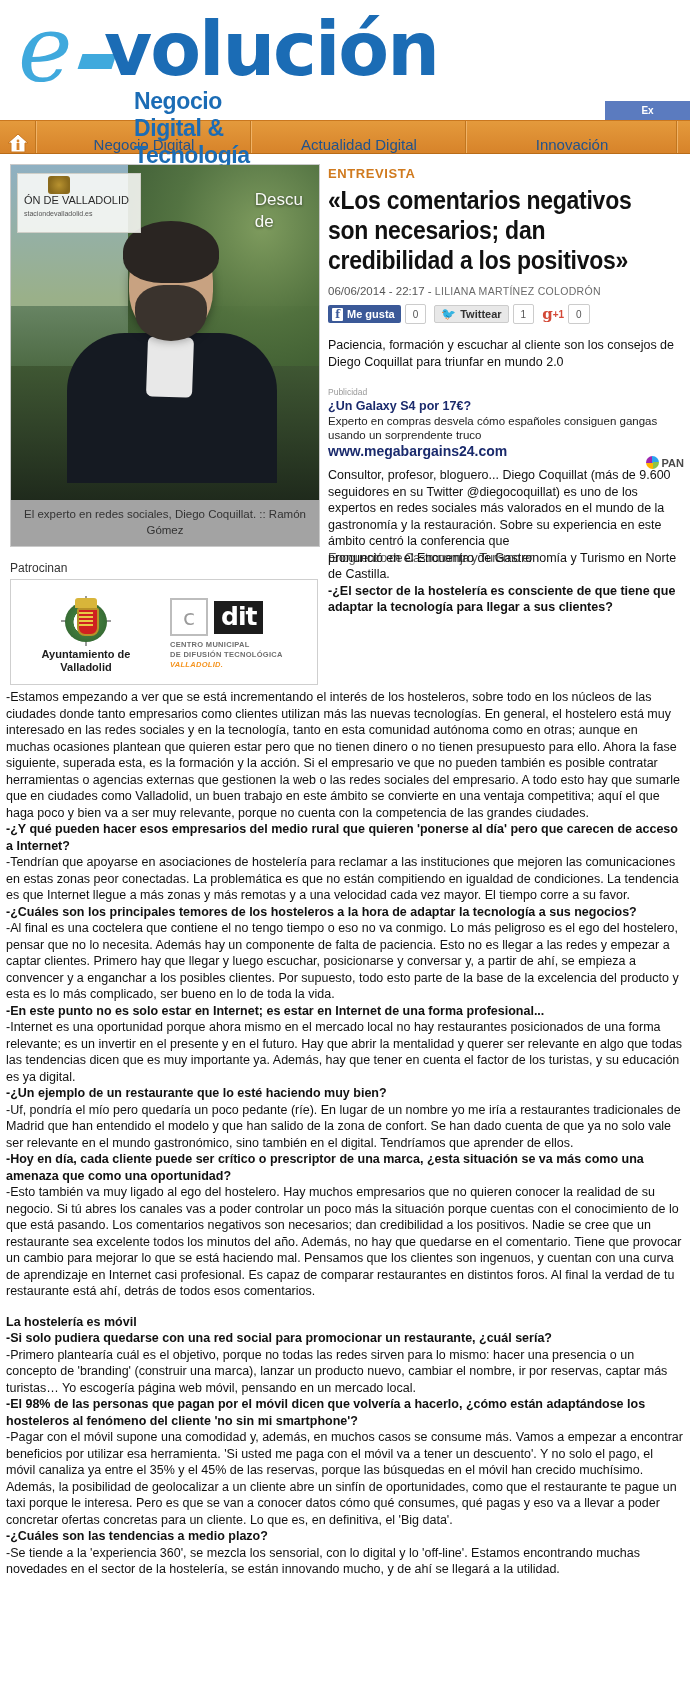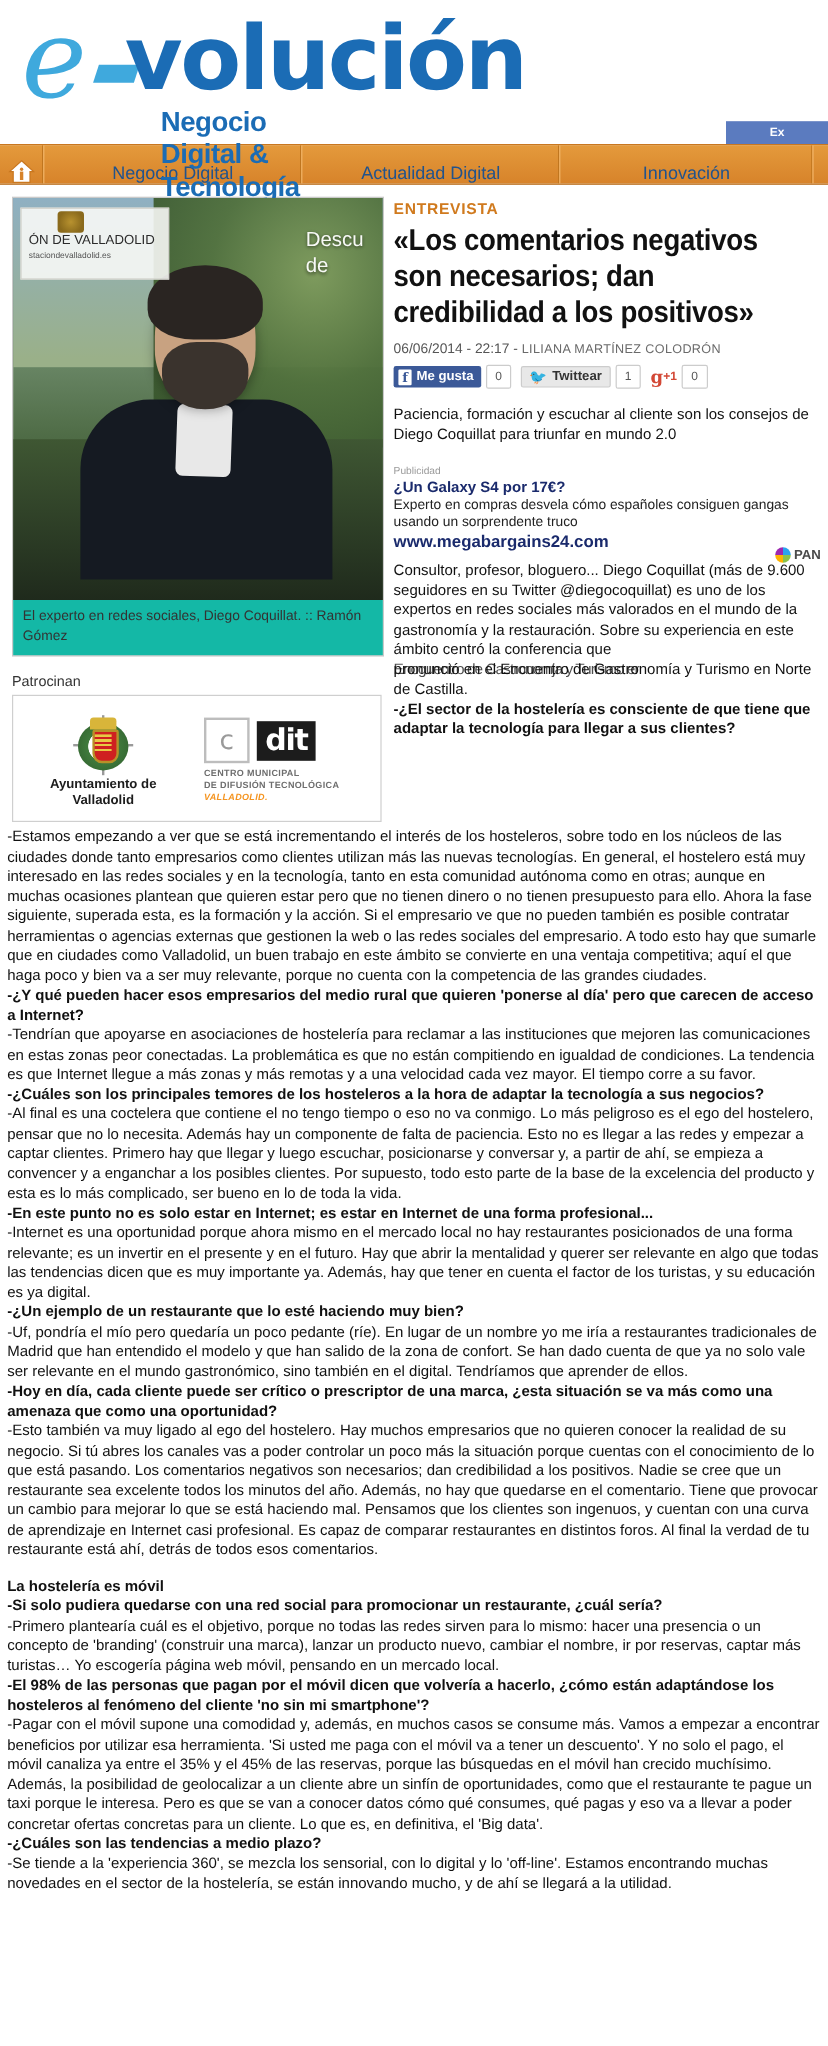--- a/index.html
+++ b/index.html
@@ -117,24 +117,25 @@
   .photo .sign-t1{position:absolute;left:6px;top:20px;width:112px;font-size:11px;
     color:#2b2b2b;font-family:"Liberation Sans", sans-serif;white-space:nowrap;overflow:hidden;}
   .photo .sign-t2{position:absolute;left:6px;top:36px;width:112px;font-size:7px;
     color:#555;font-family:"Liberation Sans", sans-serif;white-space:nowrap;overflow:hidden;}
   .photo .sign-crest{position:absolute;left:30px;top:2px;width:22px;height:18px;
     background:radial-gradient(circle,#b8922f 0%,#8a6a1c 70%);border-radius:3px;}
   .photo .overlay-txt{position:absolute;right:16px;top:24px;text-align:left;
     color:#ffffff;font-family:"Liberation Sans", sans-serif;
     font-size:17px;line-height:22px;text-shadow:0 1px 3px rgba(0,0,0,.6);opacity:.95;}
   .caption{
-    background:#14b8a6;color:#333;
+    background:#a3a3a3;color:#333;
     font-family:"Liberation Sans", sans-serif;
     font-size:11.5px;line-height:16px;
     padding:6px 8px 8px 8px;
+    text-align:center;
   }
 
   .patrocinan-label{
     margin:14px 0 4px 0;
     font-family:"Liberation Sans", sans-serif;
     font-size:12px;color:#333;
   }
   .sponsor-box{
     width:308px;box-sizing:border-box;
     border:1px solid #cfcfcf;background:#fff;

